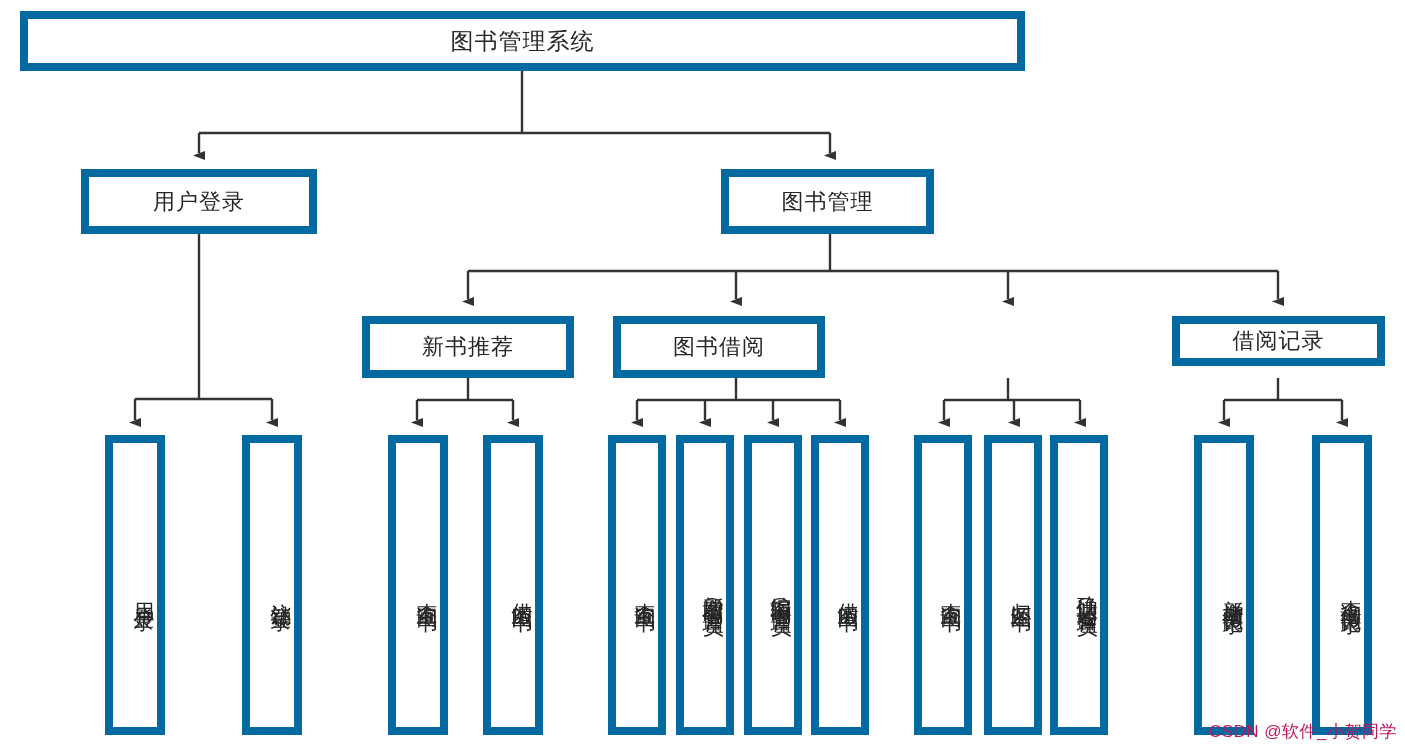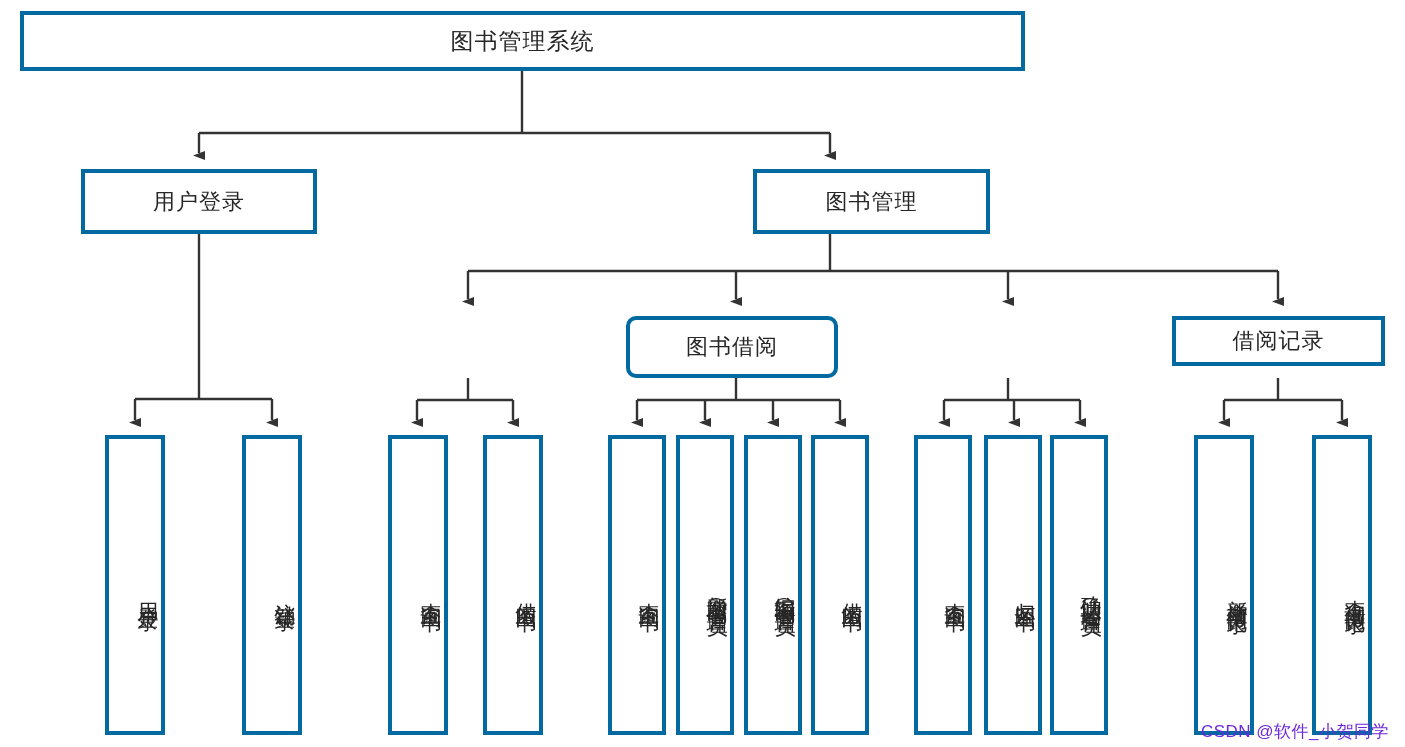--- a/index.html
+++ b/index.html
@@ -10,21 +10,21 @@
     font-family:"Liberation Sans","DejaVu Sans",sans-serif;
     overflow:hidden;
   }
   #canvas{position:relative;width:1405px;height:747px;}
   svg#wires{position:absolute;left:0;top:0;width:1405px;height:747px;pointer-events:none;}
 
   .node{
     position:absolute;
     box-sizing:border-box;
     background:#ffffff;
-    border:4px solid #0369a1;
+    border:8px solid #0369a1;
     display:flex;
     align-items:center;
     justify-content:center;
     color:#262626;
     z-index:2;
   }
   .node.h{
     font-size:22px;
     letter-spacing:1px;
   }
@@ -40,24 +40,24 @@
     letter-spacing:3px;
   }
   .node.v .lbl{
     writing-mode:vertical-rl;
     text-orientation:upright;
     display:block;
     white-space:nowrap;
   }
   .watermark{
     position:absolute;
-    right:16px;
+    right:8px;
     bottom:4px;
     font-size:17px;
-    color:#6d28d9;
+    color:#be185d;
     letter-spacing:0.5px;
     z-index:5;
     white-space:nowrap;
   }
 </style>
 </head>
 <body>
 
 <div id="canvas">
 
@@ -111,25 +111,28 @@
     </g>
   </svg>
 
   <div class="node h root" style="left:20px;top:11px;width:1005px;height:60px;">
     <span class="lbl">图书管理系统</span>
   </div>
 
   <div class="node h" style="left:81px;top:169px;width:236px;height:65px;">
     <span class="lbl">用户登录</span>
   </div>
-  <div class="node h" style="left:753px;top:169px;width:237px;height:65px;">
+  <div class="node h" style="left:721px;top:169px;width:213px;height:65px;">
     <span class="lbl">图书管理</span>
   </div>
 
-  <div class="node h" style="left:626px;top:316px;width:212px;height:62px;border-radius:10px;">
+  <div class="node h" style="left:362px;top:316px;width:212px;height:62px;">
+    <span class="lbl">新书推荐</span>
+  </div>
+  <div class="node h" style="left:613px;top:316px;width:212px;height:62px;">
     <span class="lbl">图书借阅</span>
   </div>
   <div class="node h" style="left:1172px;top:316px;width:213px;height:50px;">
     <span class="lbl">借阅记录</span>
   </div>
 
   <div class="node v" style="left:105px;top:435px;width:60px;height:300px;">
     <span class="lbl">用户登录</span>
   </div>
   <div class="node v" style="left:242px;top:435px;width:60px;height:300px;">

